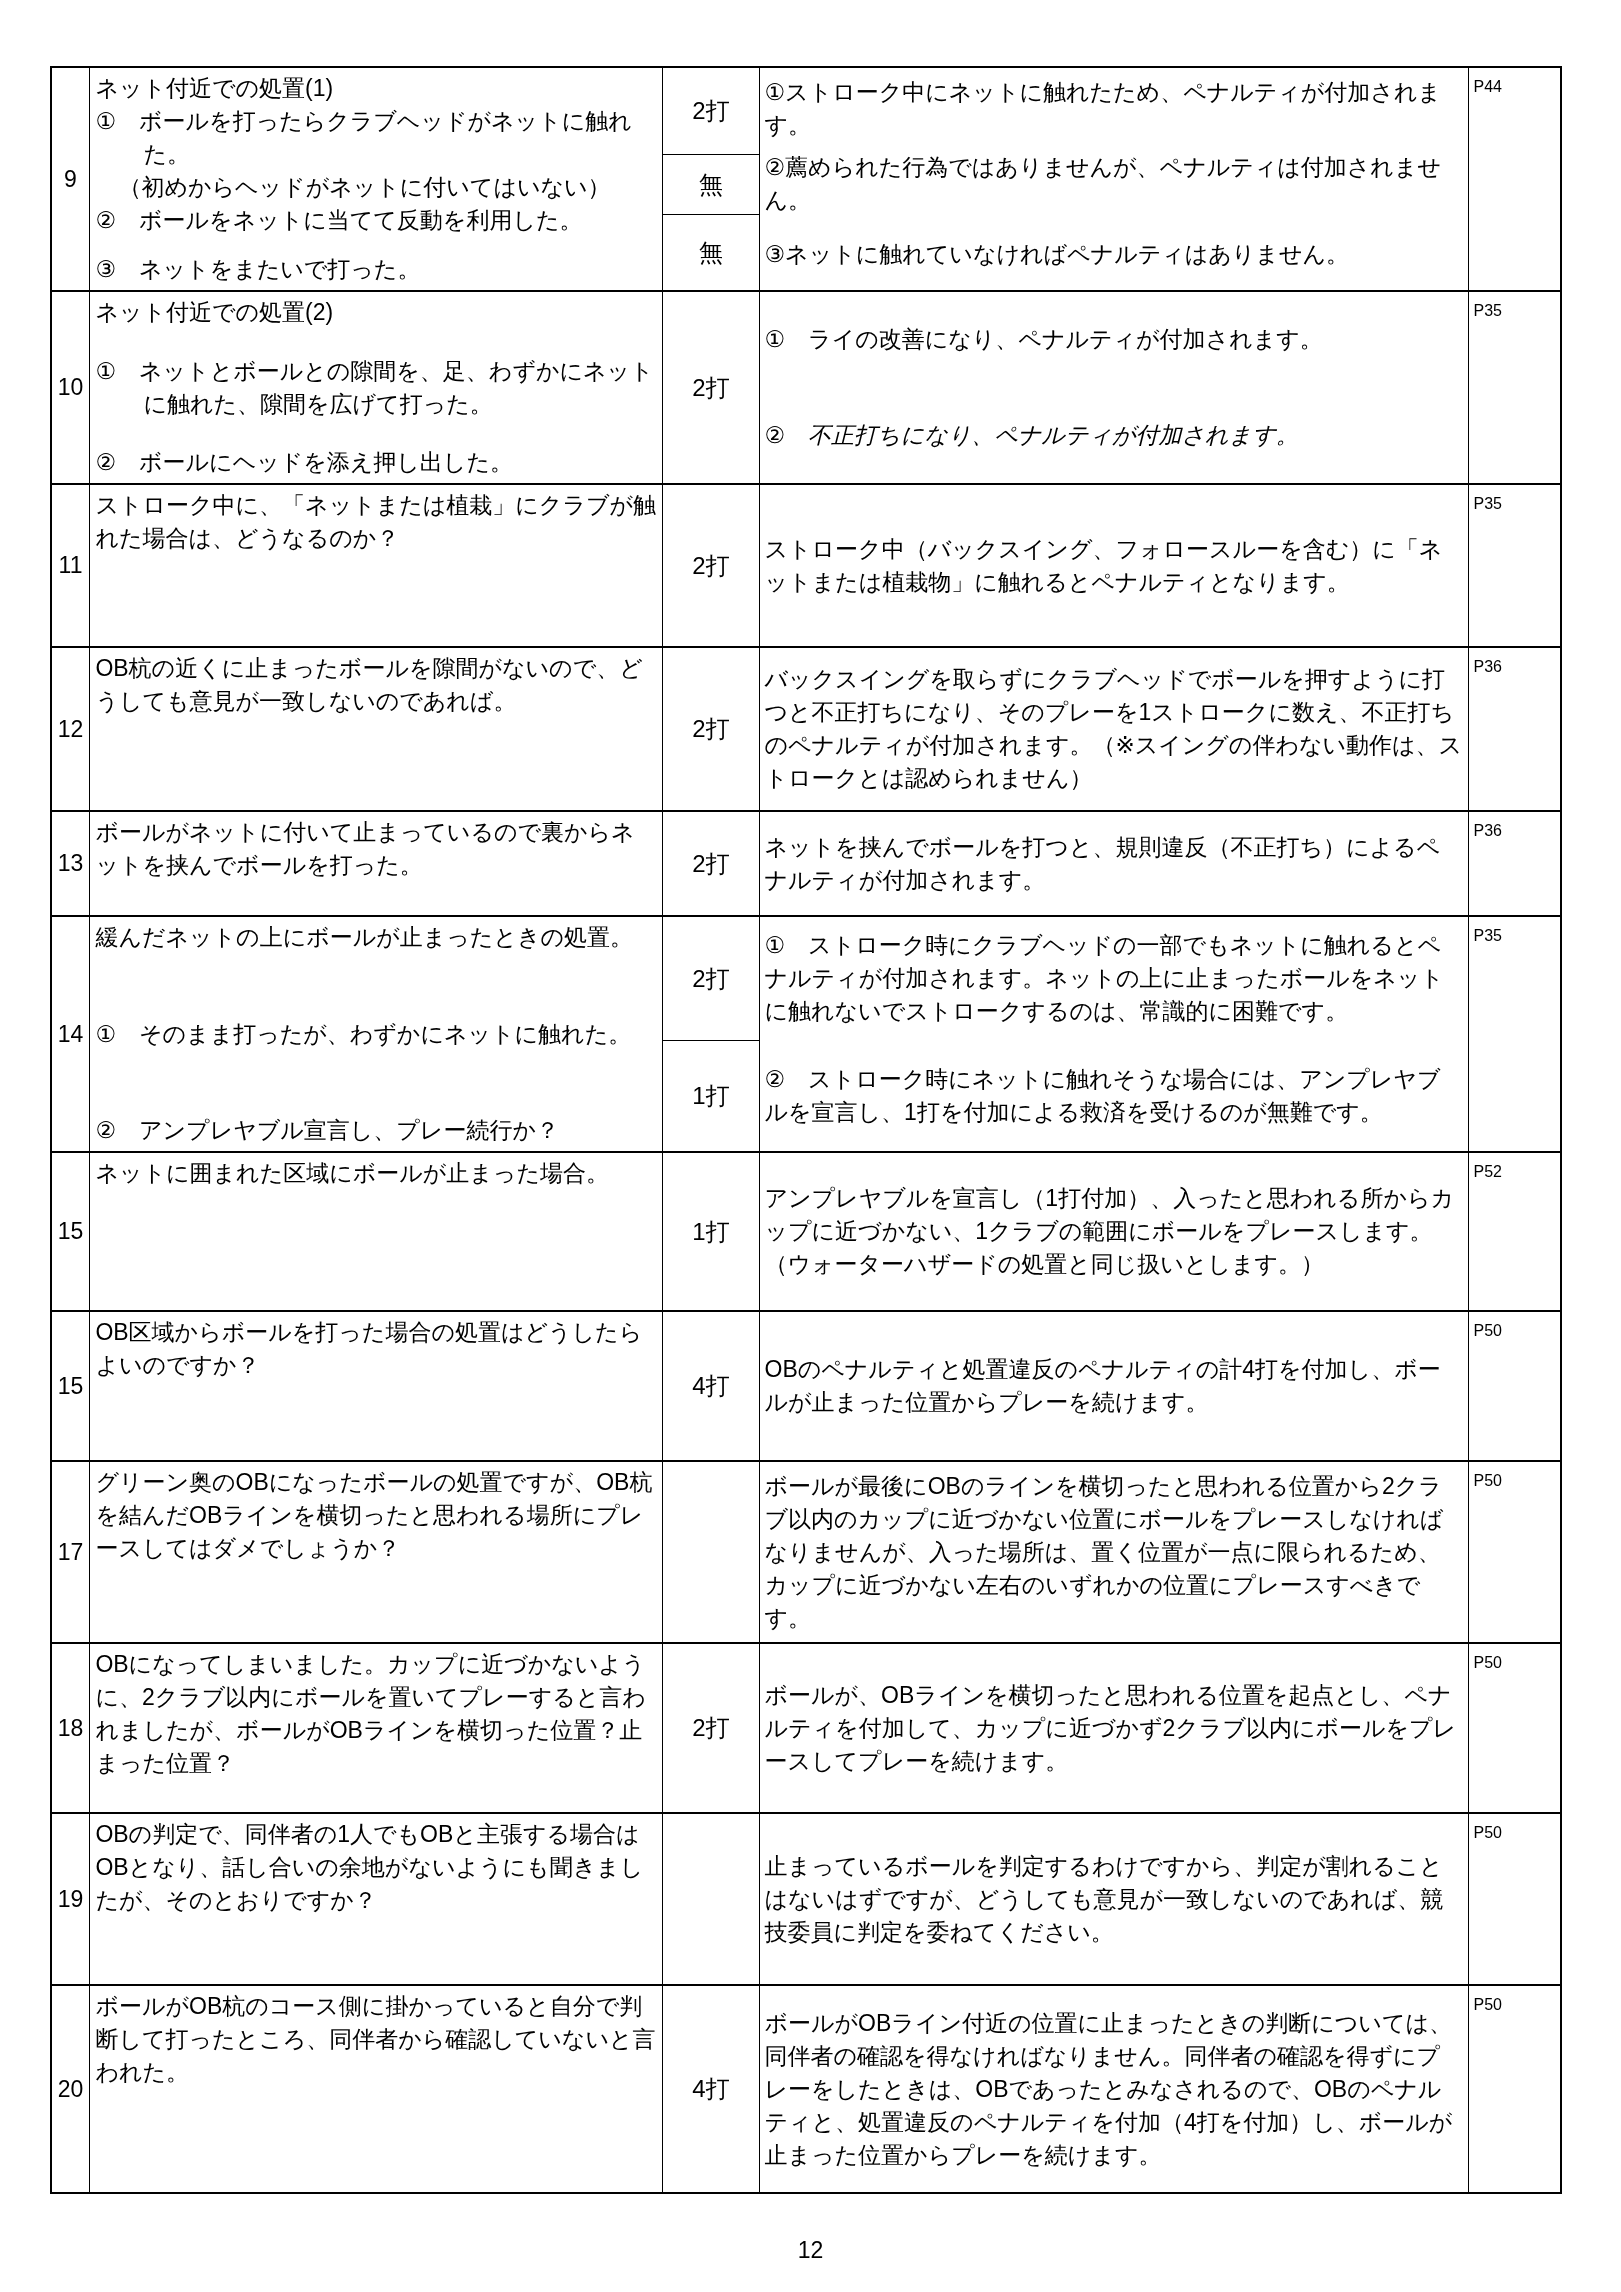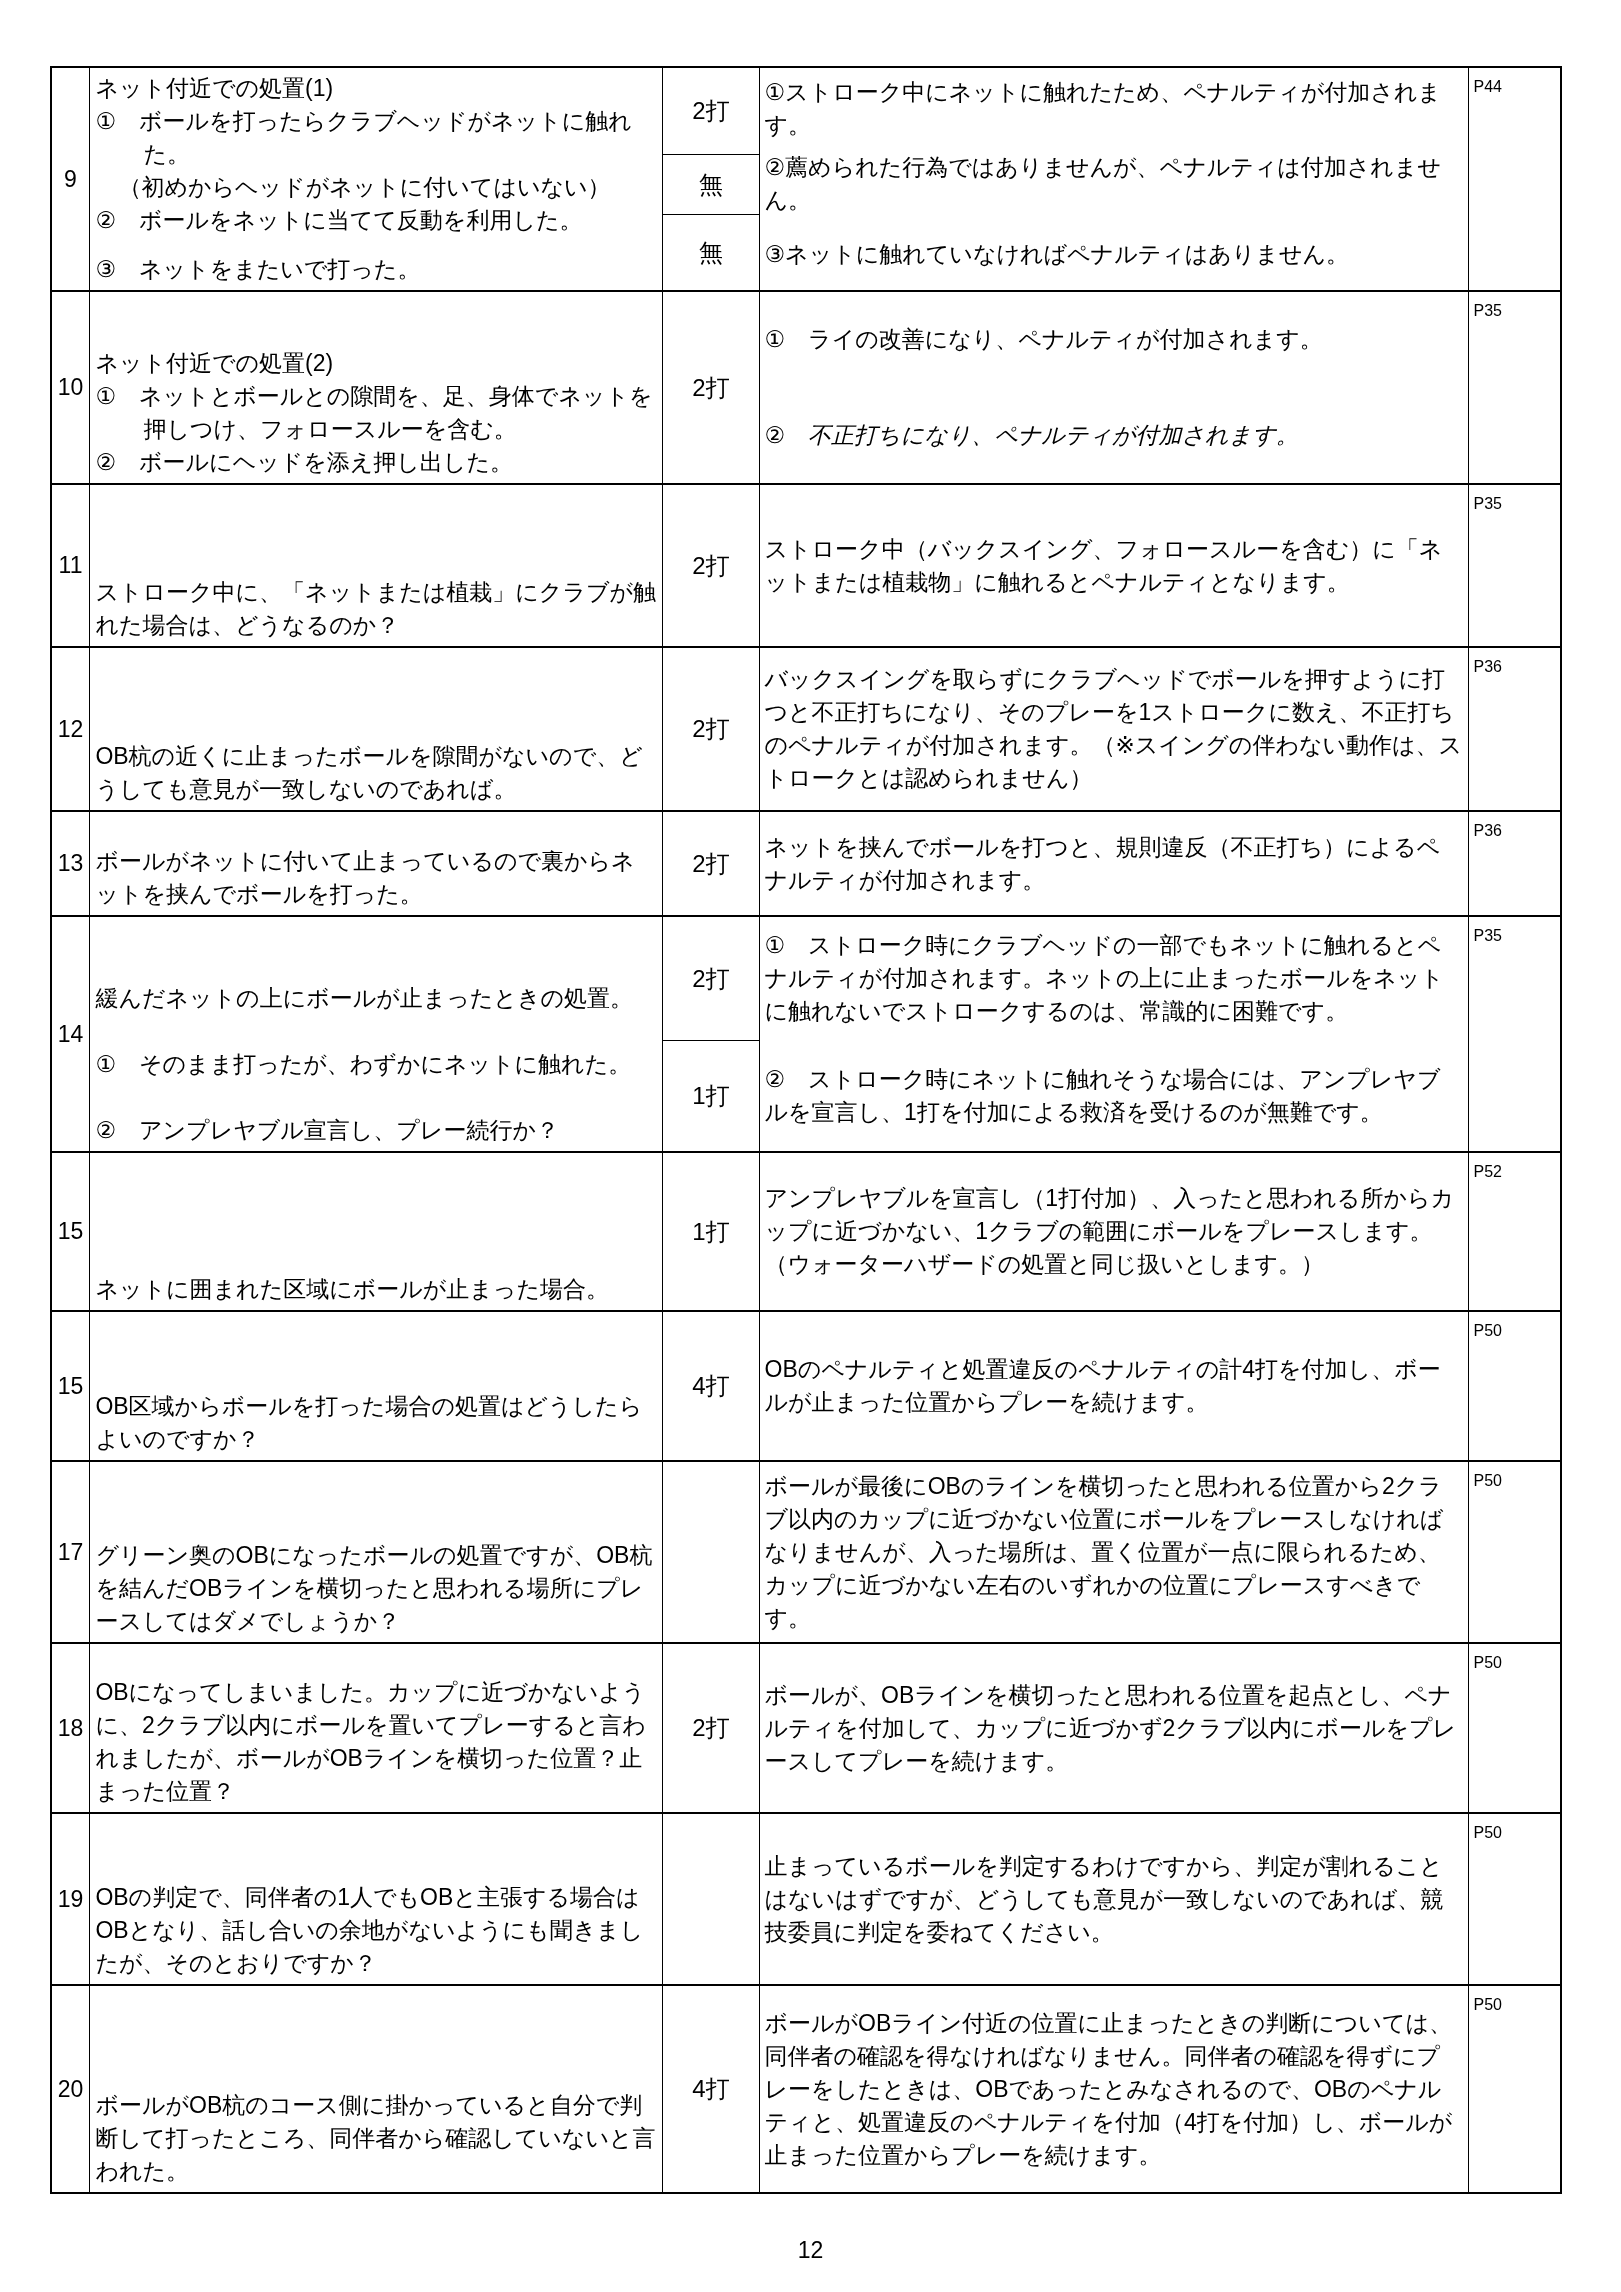--- a/index.html
+++ b/index.html
@@ -32,21 +32,21 @@
   }
   .cell:last-child{border-right:none;}
   .no{
     width:38px;
     display:flex;align-items:center;justify-content:center;
     font-size:23px;
   }
   .q{
     width:573px;
     padding:3.6px 5.4px;
-    display:flex;flex-direction:column;justify-content:flex-end;
+    display:flex;flex-direction:column;justify-content:space-between;
   }
   .qline{font-size:23px;line-height:33px;}
   .qline.item{padding-left:48px;text-indent:-48px;}
   .qline.indent1{padding-left:23px;}
   .qline.blank{height:33px;}
   .p{
     width:97px;
     display:flex;flex-direction:column;
   }
   .pcell{
@@ -115,21 +115,21 @@
         <div class="cell r">
           <div class="rblock" style="flex: 98 1 0px;">
             <div class="ref page">P44</div>
           </div>
         </div>
       </div>
       <div class="row" style="height: 193px;">
         <div class="cell no">10</div>
         <div class="cell q">
           <div class="qline plain">ネット付近での処置(2)</div>
-          <div class="qline item">①　ネットとボールとの隙間を、足、身体でネットを押しつけ、フォロースルーを含む。</div>
+          <div class="qline item">①　ネットとボールとの隙間を、足、わずかにネットに触れた、隙間を広げて打った。</div>
           <div class="qline item">②　ボールにヘッドを添え押し出した。</div>
         </div>
         <div class="cell p">
           <div class="pcell" style="flex: 1 1 0px;">2打</div>
         </div>
         <div class="cell a">
           <div class="ablock" style="flex: 1 1 0px;">
             <div class="atext">①　ライの改善になり、ペナルティが付加されます。</div>
           </div>
           <div class="ablock" style="flex: 1 1 0px; font-style: italic;">

